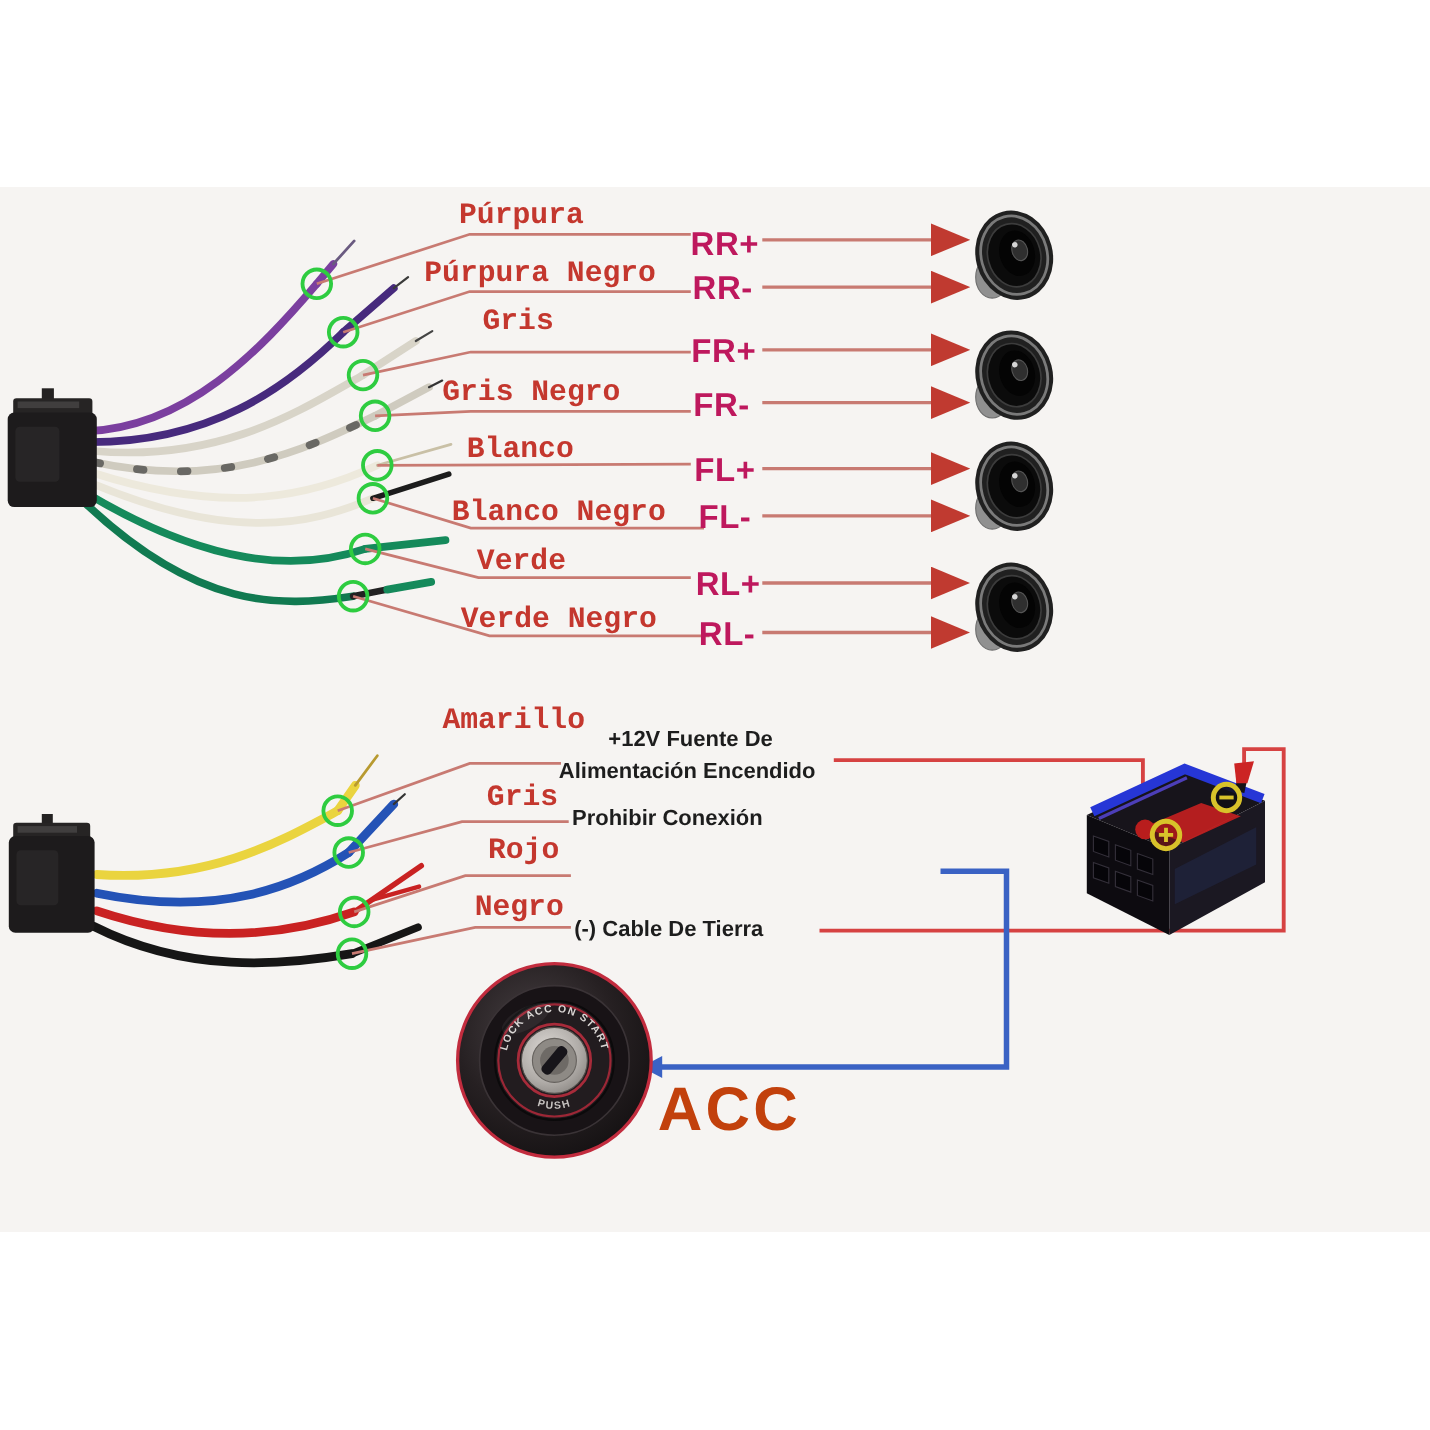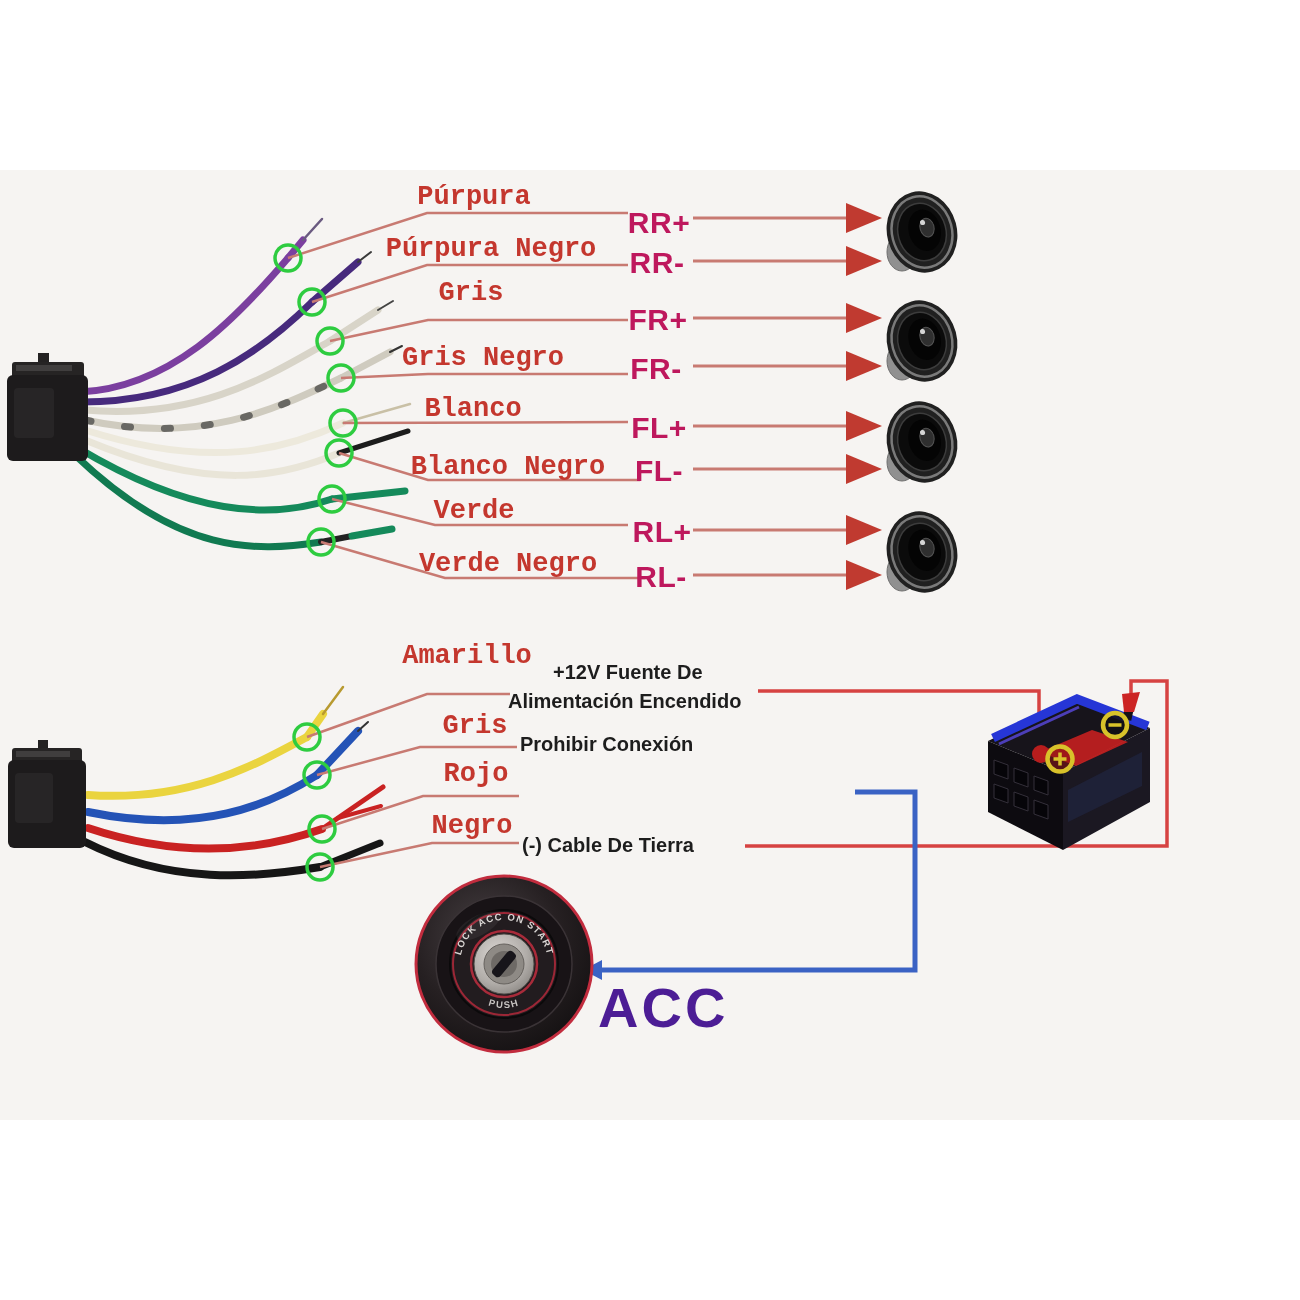--- a/index.html
+++ b/index.html
@@ -5,21 +5,21 @@
   html,body{margin:0;padding:0;background:#ffffff;}
   .stage{position:relative;width:1300px;height:1300px;background:#ffffff;overflow:hidden;
          font-family:"Liberation Sans",sans-serif;}
   .photo{position:absolute;left:0;top:170px;width:1300px;height:950px;background:#f6f4f2;}
   .art{position:absolute;left:0;top:0;}
   .lbl{position:absolute;font-weight:700;line-height:1;white-space:nowrap;
        font-family:"Liberation Sans",sans-serif;}
   .red{color:#c4372e;font-size:27px;transform:translateX(-50%);font-family:Liberation Mono, monospace;}
   .sig{color:#be185d;font-size:30px;transform:translateX(-50%);letter-spacing:.5px;}
   .blk{color:#1d1d1d;font-size:20px;}
-  .acc{color:#4c1d95;font-size:56px;letter-spacing:3px;}
+  .acc{color:#c2410c;font-size:56px;letter-spacing:3px;}
 </style>
 </head>
 <body>
 
 <div class="stage">
   <div class="photo"></div>
 
   <svg class="art" width="1300" height="1300" viewBox="0 0 1300 1300" xmlns="http://www.w3.org/2000/svg" xmlns:xlink="http://www.w3.org/1999/xlink">
     <defs>
       <marker id="ah" markerWidth="12" markerHeight="10" refX="10" refY="5" orient="auto">

